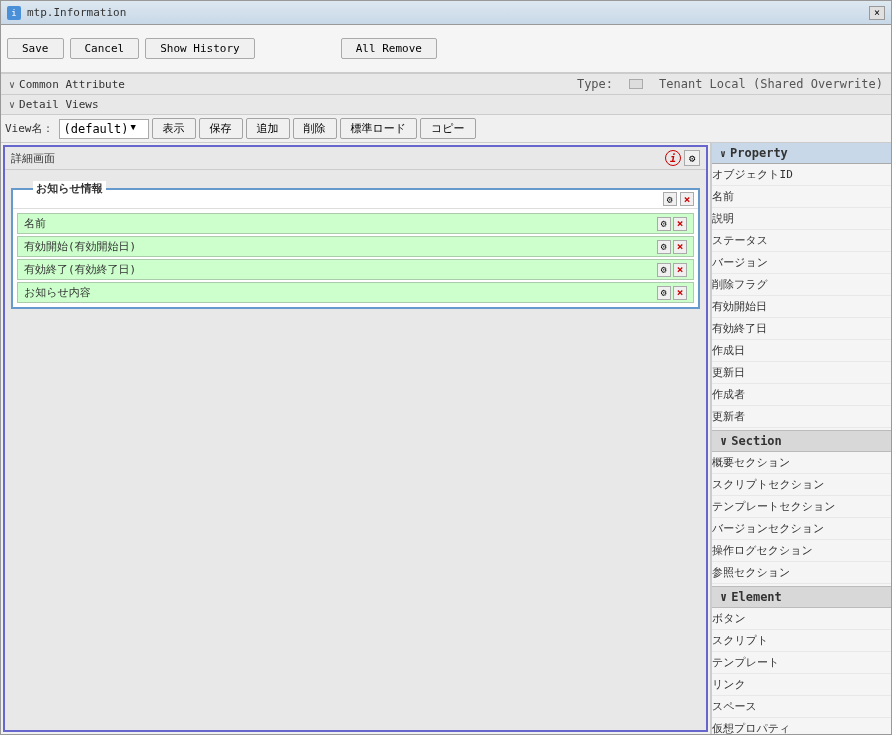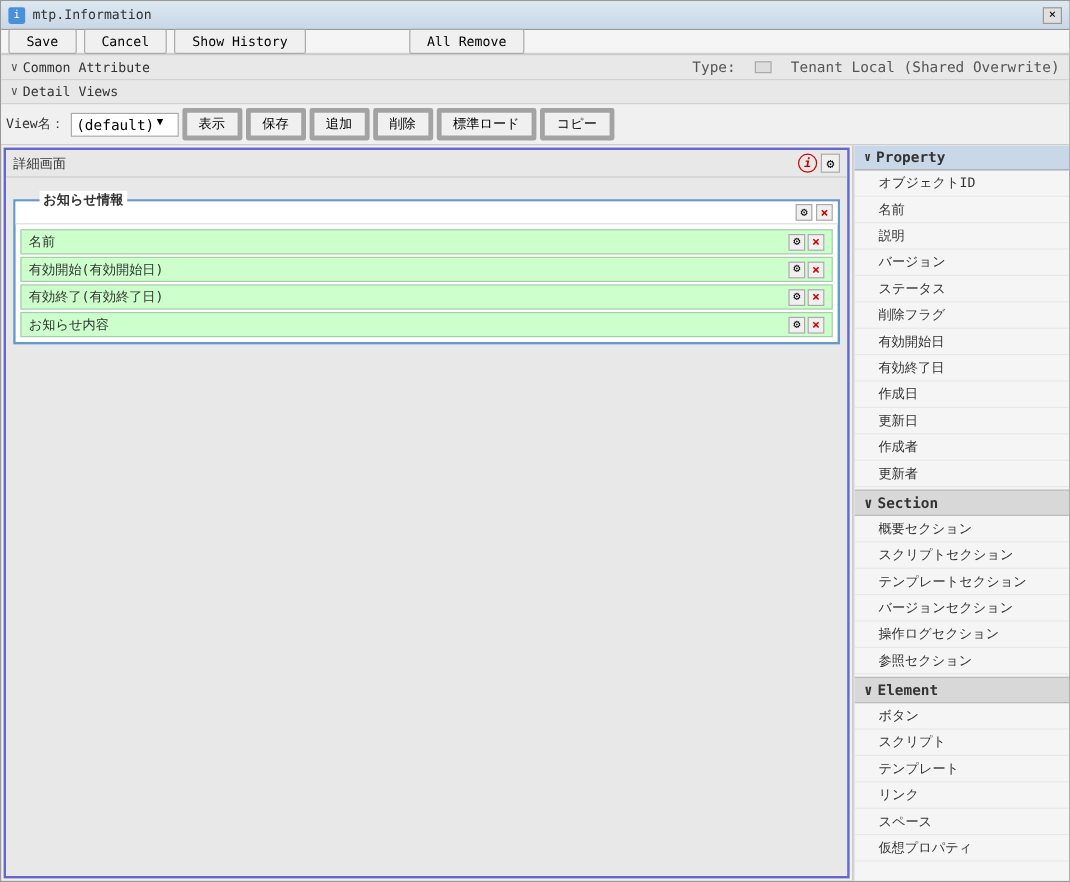--- a/index.html
+++ b/index.html
@@ -5,38 +5,38 @@
     * { box-sizing: border-box; margin: 0; padding: 0; font-family: 'MS Gothic', 'Meiryo', monospace, sans-serif; font-size: 12px; }
     body { background: #f0f0f0; width: 892px; height: 735px; overflow: hidden; }
 
     .window { background: #f0f0f0; border: 1px solid #999; width: 892px; height: 735px; display: flex; flex-direction: column; }
 
     .title-bar { background: linear-gradient(to bottom, #dde8f0, #c8d8e8); border-bottom: 1px solid #999; padding: 4px 6px; display: flex; align-items: center; gap: 6px; height: 24px; }
     .title-bar-icon { width: 14px; height: 14px; background: #4a90d9; border-radius: 2px; display: flex; align-items: center; justify-content: center; color: white; font-size: 9px; }
     .title-bar-text { font-size: 11px; color: #333; flex: 1; }
     .title-bar-close { width: 16px; height: 14px; background: #e0e0e0; border: 1px solid #999; cursor: pointer; display: flex; align-items: center; justify-content: center; font-size: 10px; }
 
-    .toolbar { background: #f5f5f5; border-bottom: 1px solid #ccc; padding: 4px 6px; display: flex; gap: 6px; align-items: center; height: 20px; }
+    .toolbar { background: #f5f5f5; border-bottom: 1px solid #ccc; padding: 4px 6px; display: flex; gap: 6px; align-items: center; height: 48px; }
     .toolbar-btn { background: #f0f0f0; border: 1px solid #aaa; padding: 3px 14px; cursor: pointer; font-size: 11px; border-radius: 2px; }
 
     .section-header { background: #e8e8e8; border-bottom: 1px solid #ccc; border-top: 1px solid #ccc; padding: 3px 8px; display: flex; align-items: center; gap: 4px; }
     .section-toggle { font-size: 10px; cursor: pointer; color: #555; }
     .section-label { font-size: 11px; color: #333; flex: 1; }
     .type-badge { font-size: 10px; color: #555; margin-left: auto; display: flex; align-items: center; gap: 16px; }
     .type-icon { width: 14px; height: 10px; background: #ddd; border: 1px solid #aaa; }
 
     .main-content { display: flex; flex: 1; overflow: hidden; }
 
     .left-panel { flex: 1; display: flex; flex-direction: column; border-right: 1px solid #ccc; overflow: hidden; }
 
     .view-toolbar { background: #f0f0f0; border-bottom: 1px solid #ccc; padding: 3px 4px; display: flex; align-items: center; gap: 3px; }
     .view-label { font-size: 11px; color: #333; margin-right: 2px; }
     .view-select { border: 1px solid #aaa; background: white; padding: 2px 4px; font-size: 11px; display: flex; gap: 2px; min-width: 90px; }
     .view-select-arrow { font-size: 9px; }
-    .view-btn { background: #f0f0f0; border: 4px solid #a3a3a3; padding: 2px 10px; cursor: pointer; font-size: 11px; border-radius: 2px; font-family: Liberation Mono, monospace; }
+    .view-btn { background: #f0f0f0; border: 1px solid #a3a3a3; padding: 2px 10px; cursor: pointer; font-size: 11px; border-radius: 2px; font-family: Liberation Mono, monospace; }
 
     .detail-area { flex: 1; background: #e8e8e8; border: 2px solid #6666cc; margin: 2px; overflow: auto; position: relative; }
     .detail-header { background: #e8e8e8; padding: 3px 6px; display: flex; align-items: center; border-bottom: 1px solid #ccc; }
     .detail-title { font-size: 11px; color: #333; flex: 1; }
     .detail-icons { display: flex; gap: 3px; margin-left: auto; }
     .info-icon { color: #cc0000; border: 1px solid #cc0000; border-radius: 50%; width: 16px; height: 16px; font-size: 10px; display: flex; align-items: center; justify-content: center; font-style: italic; font-weight: bold; }
     .gear-icon-btn { background: #f0f0f0; border: 1px solid #aaa; width: 16px; height: 16px; display: flex; align-items: center; justify-content: center; cursor: pointer; font-size: 11px; }
 
     .group-box { border: 2px solid #6699cc; margin: 6px; background: white; position: relative; }
     .group-box-title { position: absolute; top: -9px; left: 20px; background: white; padding: 0 3px; font-size: 11px; color: #333; font-weight: bold; }
@@ -46,21 +46,21 @@
     .field-row { background: #ccffcc; border: 1px solid #aaccaa; padding: 2px 6px; display: flex; align-items: center; cursor: default; }
     .field-label { font-size: 11px; color: #333; flex: 1; }
     .field-actions { display: flex; gap: 2px; margin-left: auto; }
     .field-action-btn { background: #f0f0f0; border: 1px solid #aaa; width: 14px; height: 14px; display: flex; align-items: center; justify-content: center; cursor: pointer; font-size: 10px; }
     .x-btn { color: #cc0000; font-weight: bold; font-size: 11px; }
 
     .right-panel { width: 180px; background: #f5f5f5; border-left: 1px solid #ccc; display: flex; flex-direction: column; overflow: hidden; }
     .property-header { background: #c8d8e8; border-bottom: 1px solid #aaa; padding: 3px 8px; font-size: 11px; font-weight: bold; color: #333; display: flex; align-items: center; gap: 4px; }
     .property-toggle { font-size: 10px; }
     .property-list { flex: 1; overflow-y: auto; }
-    .property-item { padding: 3px 20px; font-size: 11px; color: #333; cursor: pointer; border-bottom: 1px solid #e8e8e8; }
+    .property-item { padding: 3px 0; font-size: 11px; color: #333; cursor: pointer; border-bottom: 1px solid #e8e8e8; }
     .property-section { background: #d8d8d8; border-bottom: 1px solid #bbb; border-top: 1px solid #bbb; padding: 3px 8px; font-size: 11px; font-weight: bold; color: #333; display: flex; align-items: center; gap: 4px; margin-top: 2px; }
 
     .detail-views-header { background: #e8e8e8; border-bottom: 1px solid #ccc; padding: 3px 8px; display: flex; align-items: center; gap: 4px; }
   </style>
 </head>
 <body>
 
 <div class="window">
 
   <div class="title-bar">
@@ -160,22 +160,22 @@
 
     <div class="right-panel">
       <div class="property-header">
         <span class="property-toggle">∨</span>
         <span>Property</span>
       </div>
       <div class="property-list">
         <div class="property-item">オブジェクトID</div>
         <div class="property-item">名前</div>
         <div class="property-item">説明</div>
+        <div class="property-item">ステータス</div>
         <div class="property-item">バージョン</div>
-        <div class="property-item">ステータス</div>
         <div class="property-item">削除フラグ</div>
         <div class="property-item">有効開始日</div>
         <div class="property-item">有効終了日</div>
         <div class="property-item">作成日</div>
         <div class="property-item">更新日</div>
         <div class="property-item">作成者</div>
         <div class="property-item">更新者</div>
 
         <div class="property-section">
           <span>∨</span>

